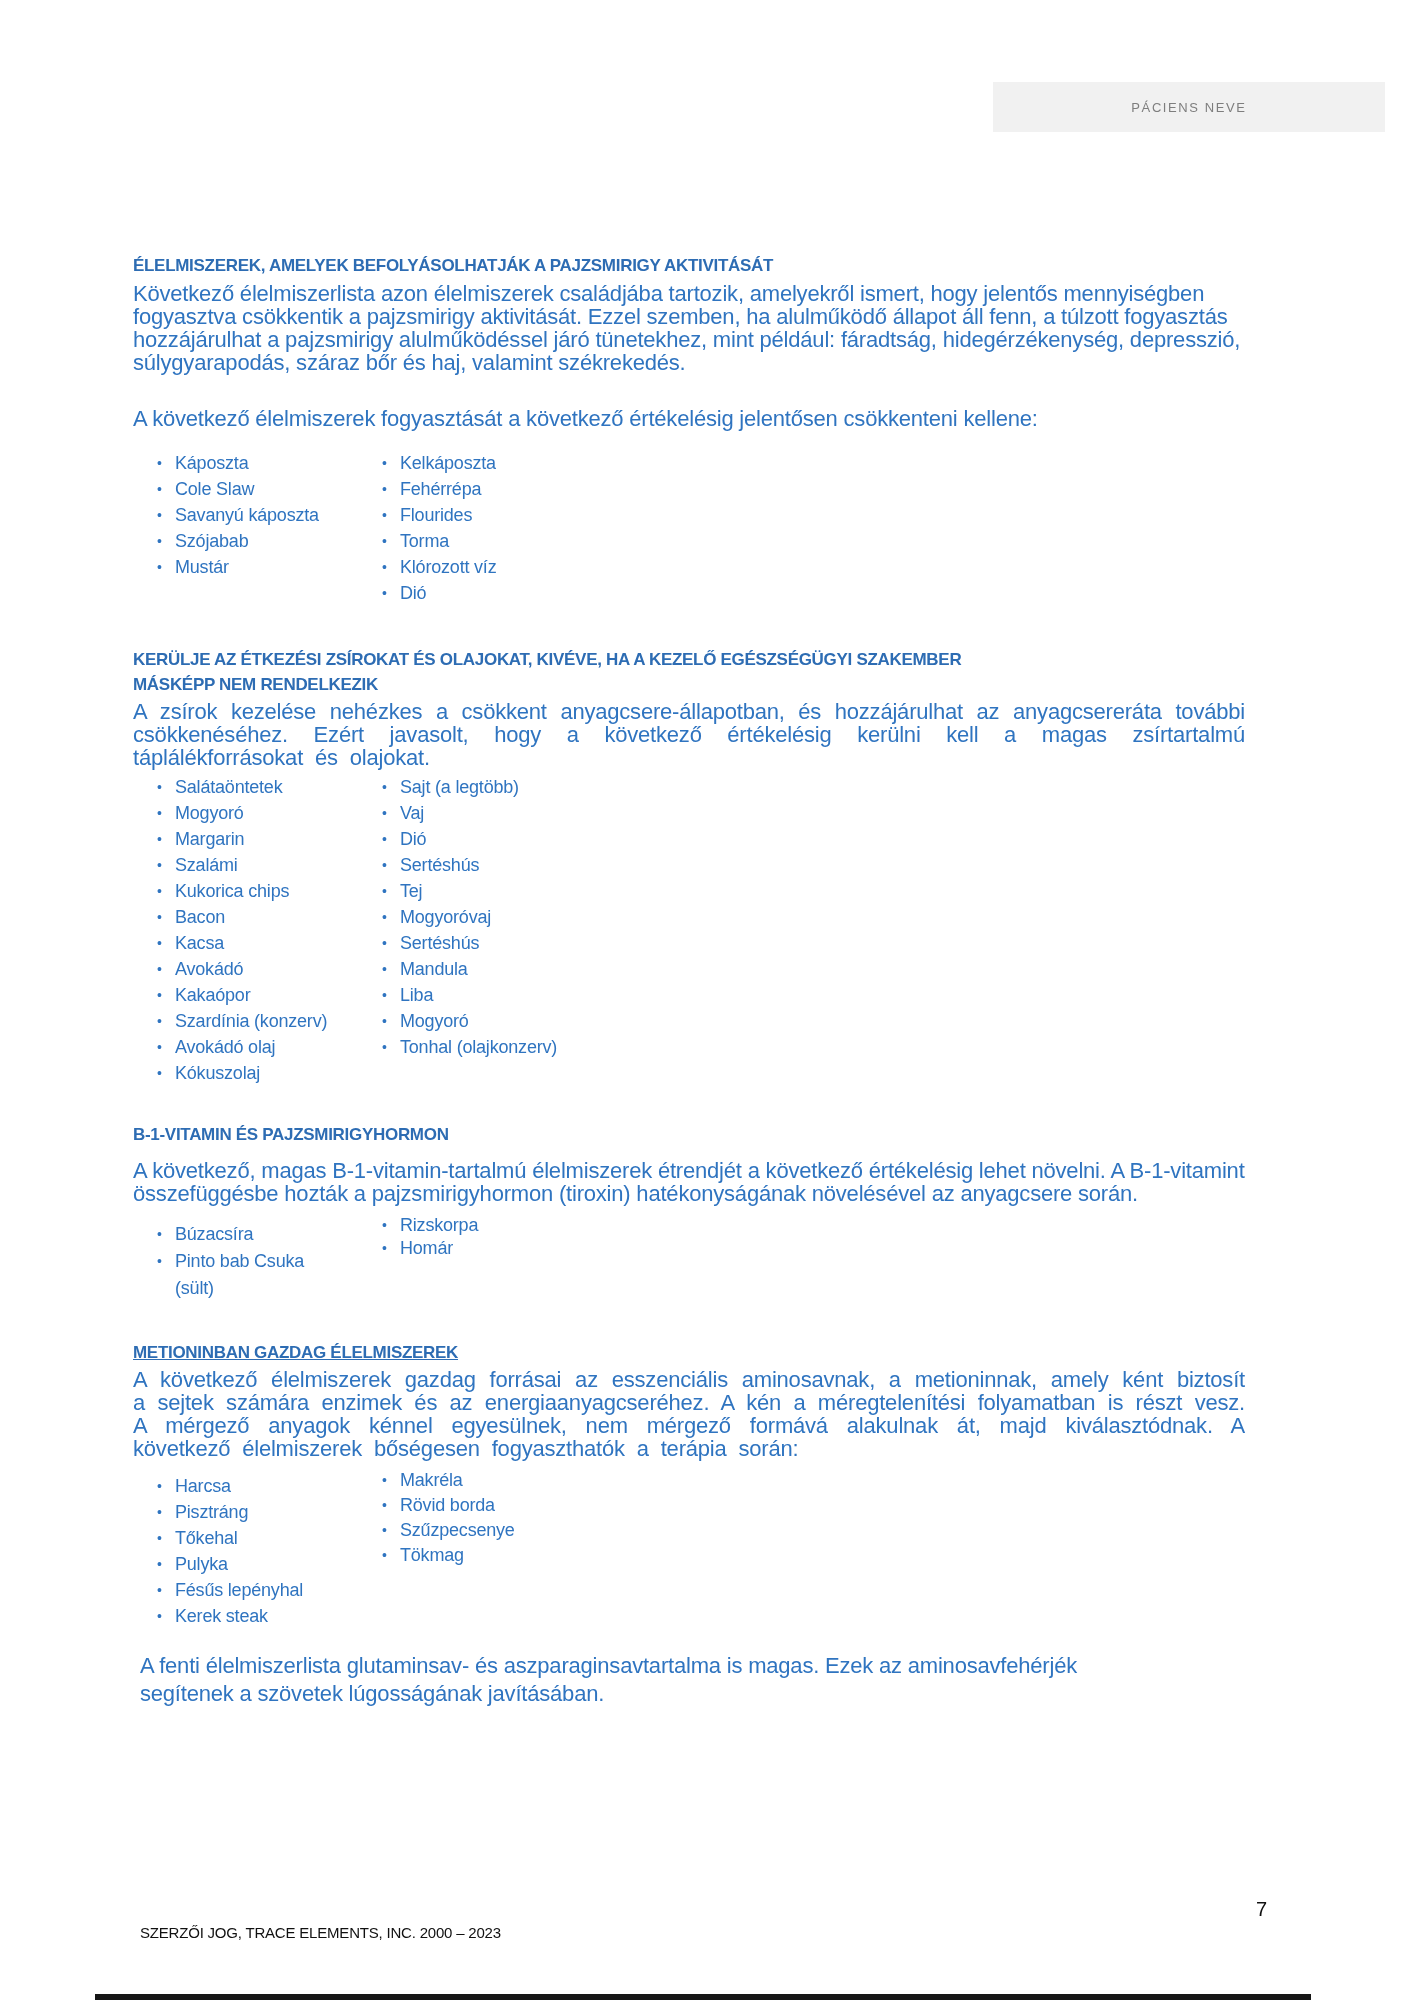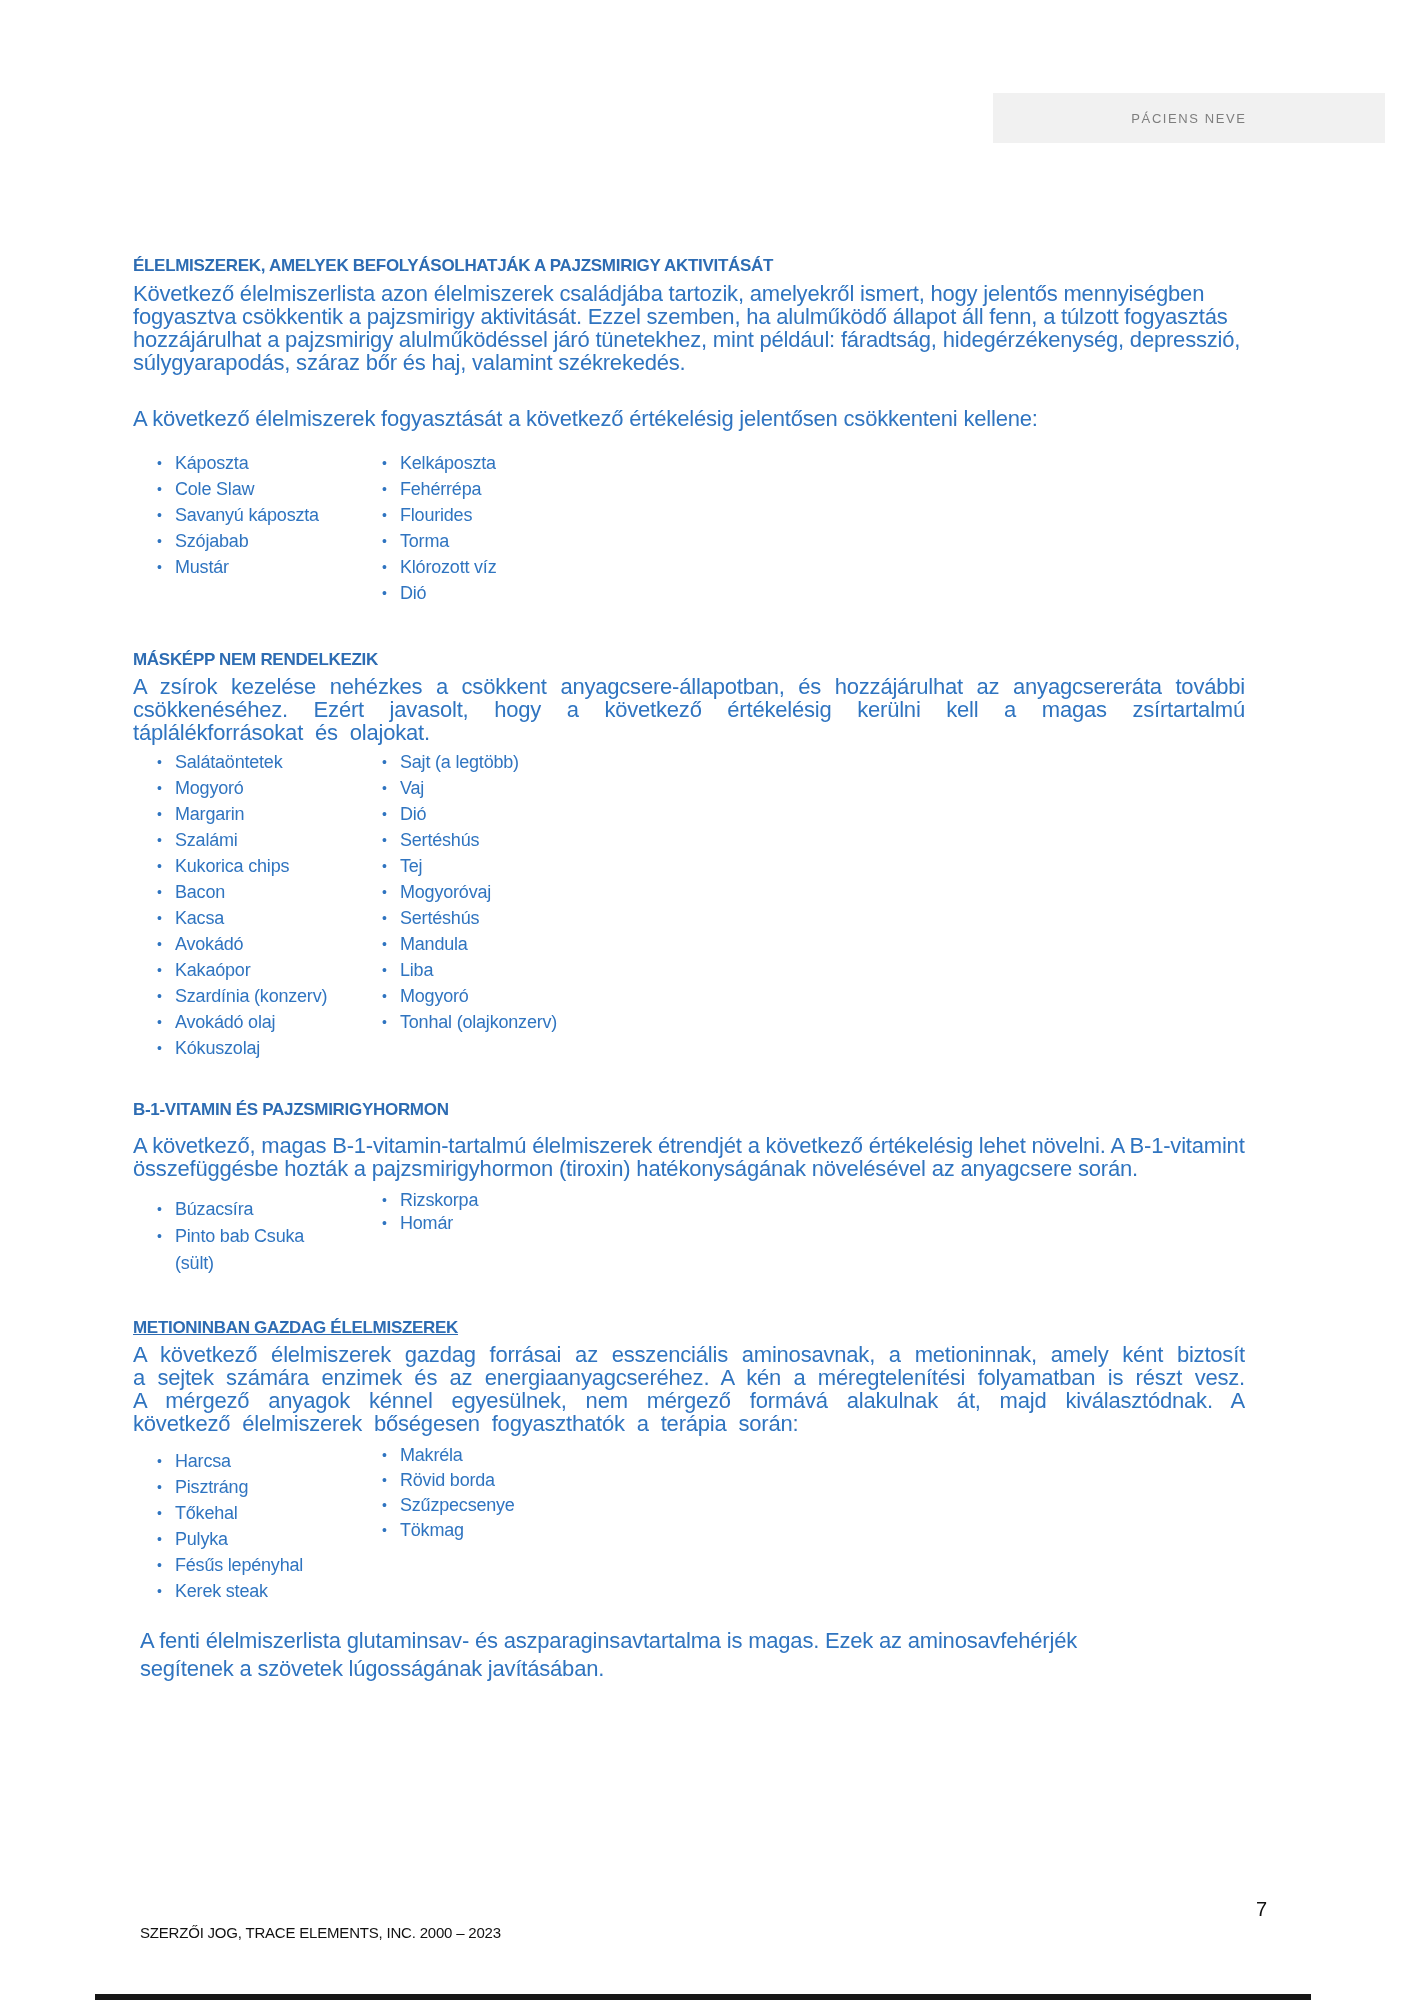--- a/index.html
+++ b/index.html
@@ -10,21 +10,21 @@
     -webkit-font-smoothing:antialiased;
   }
   :root{
     --heading:#2d6cb3;
     --body:#2f74c0;
     --box-bg:#f1f1f1;
     --box-text:#7e7e7e;
     --ink:#111111;
   }
   .patient-box{
-    position:absolute; left:993px; top:93px; width:392px; height:50px;
+    position:absolute; left:993px; top:82px; width:392px; height:50px;
     background:var(--box-bg);
     display:flex; align-items:center; justify-content:center;
   }
   .patient-box span{
     color:var(--box-text); font-size:13px; letter-spacing:1.6px;
   }
   .content{
     position:absolute; left:133px; top:0; width:1112px; display:flow-root;
   }
   .h{
@@ -95,20 +95,21 @@
           <li><span class="bullet">•</span><span>Flourides</span></li>
           <li><span class="bullet">•</span><span>Torma</span></li>
           <li><span class="bullet">•</span><span>Klórozott víz</span></li>
           <li><span class="bullet">•</span><span>Dió</span></li>
         </ul>
     </div>
   </section>
 
   <section>
     <div class="h" style="margin-top:38px;">
+      <div>KERÜLJE AZ ÉTKEZÉSI ZSÍROKAT ÉS OLAJOKAT, KIVÉVE, HA A KEZELŐ EGÉSZSÉGÜGYI SZAKEMBER</div>
       <div>MÁSKÉPP NEM RENDELKEZIK</div>
     </div>
     <p class="b just" style="margin-top:3px;">A zsírok kezelése nehézkes a csökkent anyagcsere-állapotban, és hozzájárulhat az anyagcsereráta további csökkenéséhez. Ezért javasolt, hogy a következő értékelésig kerülni kell a magas zsírtartalmú táplálékforrásokat és olajokat.</p>
     <div class="cols list2" style="margin-top:8px;">
       <ul class="col col1">
           <li><span class="bullet">•</span><span>Salátaöntetek</span></li>
           <li><span class="bullet">•</span><span>Mogyoró</span></li>
           <li><span class="bullet">•</span><span>Margarin</span></li>
           <li><span class="bullet">•</span><span>Szalámi</span></li>
           <li><span class="bullet">•</span><span>Kukorica chips</span></li>

